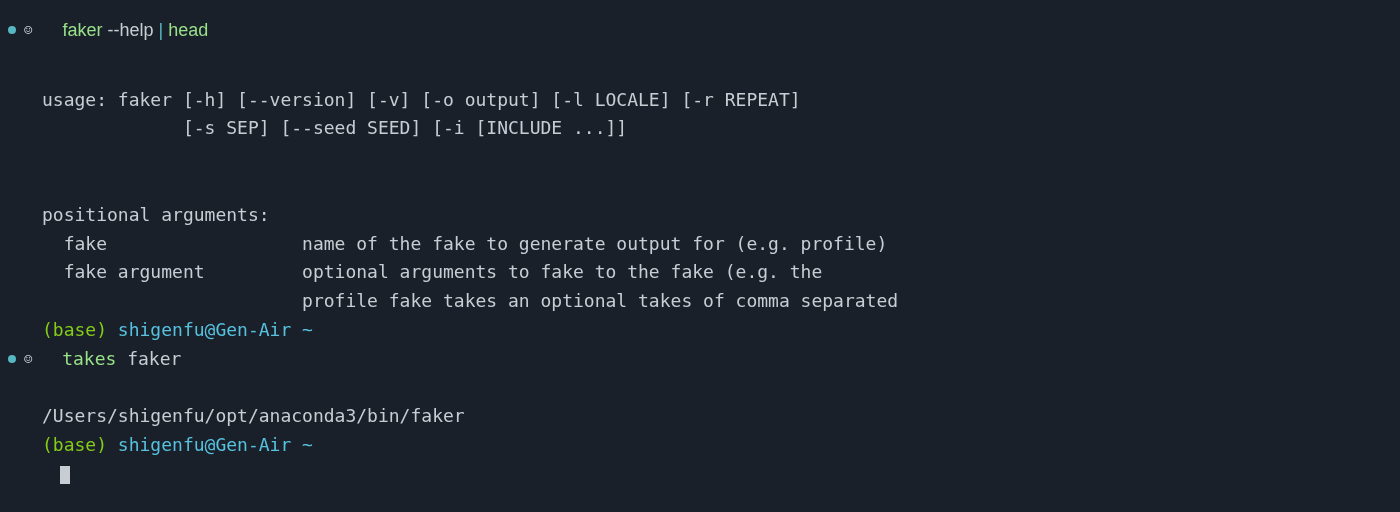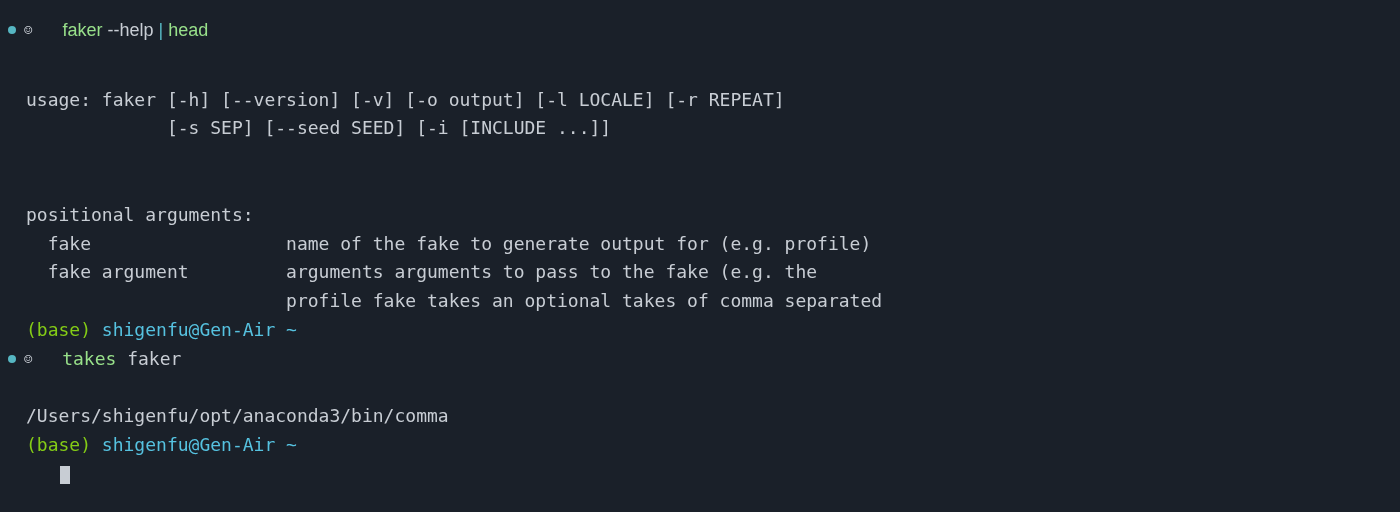--- a/index.html
+++ b/index.html
@@ -53,21 +53,21 @@
   .env {
     color: #84cc16;
   }
   .userhost {
     color: #56c2e0;
   }
   .tilde {
     color: #56c2e0;
   }
   .outblock {
-    padding-left: 26px;
+    padding-left: 42px;
     color: #c8cdd4;
   }
   .cursor-block {
     display:inline-block;
     width: 10px;
     height: 18px;
     background: #c8cdd4;
     vertical-align: middle;
     margin-left: 60px;
   }
@@ -81,25 +81,25 @@
       <span class="smiley">☺</span>
       <pre style="margin: 12px; font-family: Liberation Sans, sans-serif; display: inline;">  <span class="cmd">faker</span><span class="arg"> --help </span><span class="pipe">|</span><span class="arg"> </span><span class="cmd">head</span></pre>
     </div>
     <div class="line outblock"> </div>
     <div class="line outblock">usage: faker [-h] [--version] [-v] [-o output] [-l LOCALE] [-r REPEAT]</div>
     <div class="line outblock">             [-s SEP] [--seed SEED] [-i [INCLUDE ...]]</div>
     <div class="line outblock"> </div>
     <div class="line outblock"> </div>
     <div class="line outblock">positional arguments:</div>
     <div class="line outblock">  fake                  name of the fake to generate output for (e.g. profile)</div>
-    <div class="line outblock">  fake argument         arguments arguments to pass to the fake (e.g. the</div>
+    <div class="line outblock">  fake argument         optional arguments to fake to the fake (e.g. the</div>
     <div class="line outblock">                        profile fake takes an optional takes of comma separated</div>
     <div class="line outblock"><span class="env">(base) </span><span class="userhost">shigenfu@Gen-Air</span><span class="tilde"> ~</span></div>
     <div class="prompt-row">
       <span class="dot"></span>
       <span class="smiley">☺</span>
       <pre style="margin: 0px; font-family: inherit; display: inline;">  <span class="cmd">takes</span><span class="arg"> </span><span class="arg">faker</span></pre>
     </div>
     <div class="line outblock"> </div>
-    <div class="line outblock">/Users/shigenfu/opt/anaconda3/bin/comma</div>
+    <div class="line outblock">/Users/shigenfu/opt/anaconda3/bin/faker</div>
     <div class="line outblock"><span class="env">(base) </span><span class="userhost">shigenfu@Gen-Air</span><span class="tilde"> ~</span></div>
     <div class="line"><span class="cursor-block"></span></div>
   </div>
 
 </body></html>

